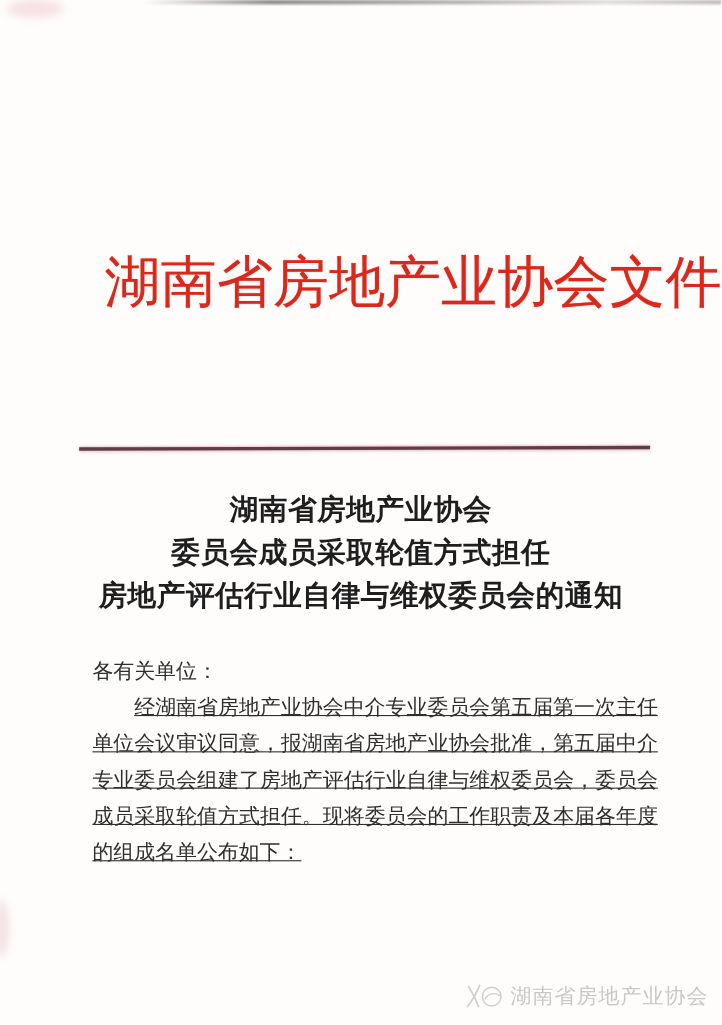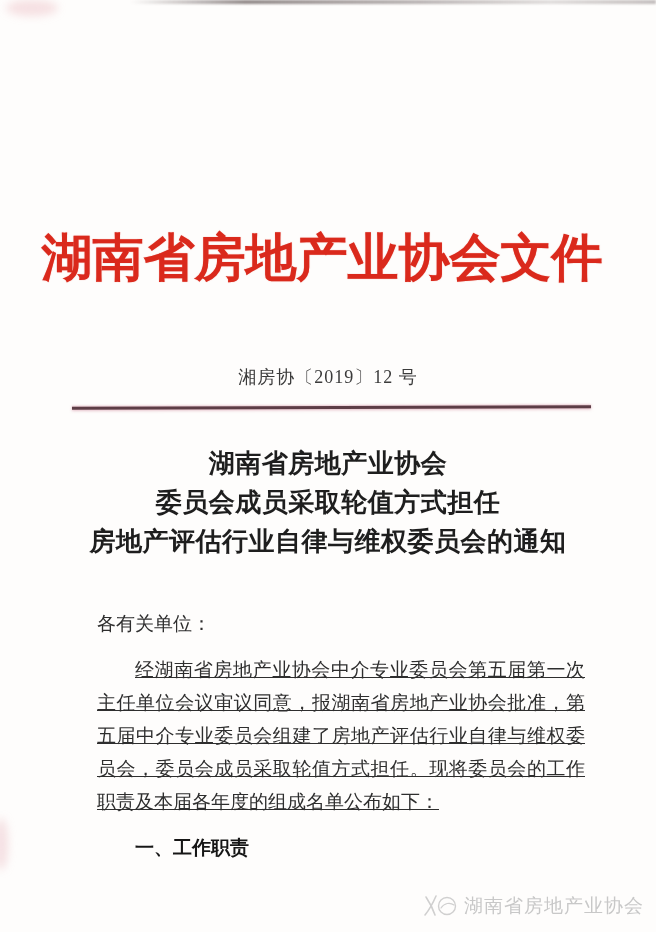--- a/index.html
+++ b/index.html
@@ -42,26 +42,26 @@
   }
   .smudge-left {
     top: 818px; left: -6px;
     width: 14px; height: 52px;
     background: rgba(225,160,170,0.30);
   }
 
   
   .letterhead {
     position: absolute;
-    top: 226px; left: 0; right: 12px;
+    top: 226px; left: 0; right: 0;
     height: 64px;
     line-height: 64px;
-    text-align: center;
+    text-align: right;
     font-size: 51px;
-    font-weight: bold;
+    font-weight: normal;
     color: #da291c;
     letter-spacing: 0px;
     text-shadow: 0 0 1px rgba(218,41,28,0.55);
     margin: 0;
     white-space: nowrap;
   }
   .doc-number {
     position: absolute;
     top: 365px; left: 0; right: 0;
     text-align: center;
@@ -94,21 +94,21 @@
   
   .body-text {
     position: absolute;
     top: 594px; left: 84px;
     width: 514px;
     font-size: 19px;
     line-height: 33px;
     color: #2e2e2e;
     text-align: justify;
   }
-  .body-text p { margin: 13px; }
+  .body-text p { margin: 0; }
   .salutation { text-indent: 0; }
   .main-paragraph { text-indent: 2em; text-decoration: underline; }
   .section-heading {
     text-indent: 2em;
     font-weight: bold;
     color: #161616;
     margin-top: 1px;
   }
 
   
@@ -133,34 +133,32 @@
 <body>
 
 <div class="page">
 
   <div class="top-edge-shadow"></div>
   <div class="smudge smudge-topleft"></div>
   <div class="smudge smudge-left"></div>
 
   <h1 class="letterhead">湖南省房地产业协会文件</h1>
 
-  <div class="doc-number">湘房协〔2019〕12 号</div>
 
   <div class="red-rule"></div>
 
   <div class="notice-title">
     <div>湖南省房地产业协会</div>
     <div>委员会成员采取轮值方式担任</div>
     <div>房地产评估行业自律与维权委员会的通知</div>
   </div>
 
   <div class="body-text">
     <p class="salutation">各有关单位：</p>
     <p class="main-paragraph">经湖南省房地产业协会中介专业委员会第五届第一次主任单位会议审议同意，报湖南省房地产业协会批准，第五届中介专业委员会组建了房地产评估行业自律与维权委员会，委员会成员采取轮值方式担任。现将委员会的工作职责及本届各年度的组成名单公布如下：</p>
-    <p class="section-heading">一、工作职责</p>
   </div>
 
   <div class="footer-watermark">
     <span>
       <svg width="34" height="24" viewBox="0 0 34 24" fill="none" xmlns="http://www.w3.org/2000/svg">
         <path d="M2 3 C6 9 9 15 11 21" stroke="#c8c8c8" stroke-width="1.6" stroke-linecap="round"></path>
         <path d="M12 2 C9 9 5 16 1 21" stroke="#c8c8c8" stroke-width="1.6" stroke-linecap="round"></path>
         <circle cx="23" cy="12" r="8.5" stroke="#c8c8c8" stroke-width="1.4"></circle>
         <path d="M17 14 C20 9 26 8 30 11" stroke="#c8c8c8" stroke-width="1.2" stroke-linecap="round"></path>
       </svg>

